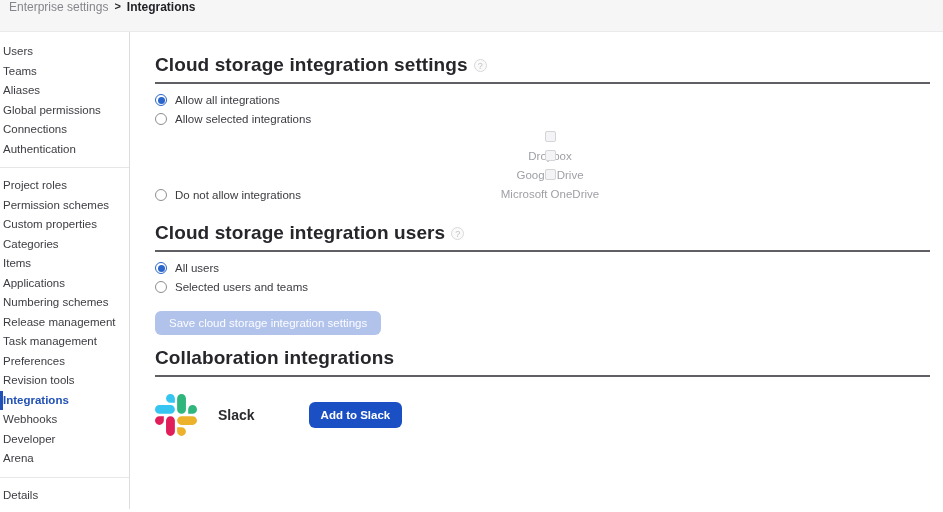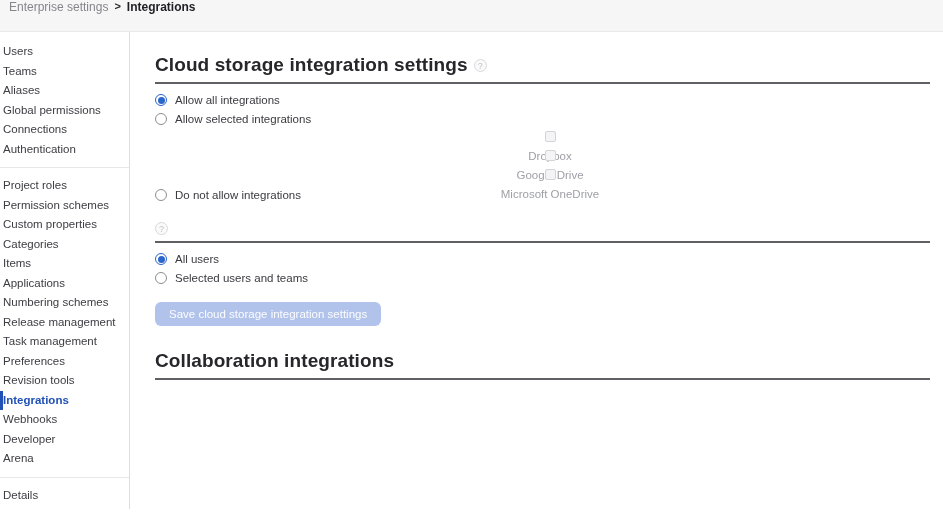--- a/index.html
+++ b/index.html
@@ -126,21 +126,21 @@
     background:#b2c3eb;
     color:rgba(255,255,255,.95);
     border:none;
     border-radius:6px;
     font-family:"Liberation Sans", sans-serif;
     font-size:11.5px;
     padding:6px 14px;
     cursor:default;
   }
 
-  .collab-section { margin-top:24px; }
+  .collab-section { margin-top:12px; }
   .slack-row {
     margin-top:14px;
     display:flex;
     align-items:center;
     height:48px;
   }
   .slack-logo { width:42px; height:42px; }
   .slack-name {
     font-size:14px;
     font-weight:700;
@@ -230,20 +230,21 @@
         </div>
         <div class="opt-row">
           <span class="radio"></span>
           <span class="opt-label">Do not allow integrations</span>
         </div>
       </div>
     </div>
 
     <div style="margin-top:20px;">
       <div class="section-head">
+        <div class="section-title">Cloud storage integration users</div>
         <div class="help-icon">?</div>
       </div>
       <div class="rule"></div>
 
       <div class="options">
         <div class="opt-row">
           <span class="radio checked"></span>
           <span class="opt-label">All users</span>
         </div>
         <div class="opt-row">
@@ -254,16 +255,26 @@
 
       <button class="save-btn" disabled="">Save cloud storage integration settings</button>
     </div>
 
     <div class="collab-section">
       <div class="section-head">
         <div class="section-title">Collaboration integrations</div>
       </div>
       <div class="rule"></div>
 
+      <div class="slack-row">
+        <svg class="slack-logo" viewBox="0 0 122.8 122.8">
+          <path fill="#E01E5A" d="M25.8 77.6c0 7.1-5.8 12.9-12.9 12.9S0 84.7 0 77.6s5.8-12.9 12.9-12.9h12.9v12.9zm6.5 0c0-7.1 5.8-12.9 12.9-12.9s12.9 5.8 12.9 12.9v32.3c0 7.1-5.8 12.9-12.9 12.9s-12.9-5.8-12.9-12.9V77.6z"></path>
+          <path fill="#36C5F0" d="M45.2 25.8c-7.1 0-12.9-5.8-12.9-12.9S38.1 0 45.2 0s12.9 5.8 12.9 12.9v12.9H45.2zm0 6.5c7.1 0 12.9 5.8 12.9 12.9s-5.8 12.9-12.9 12.9H12.9C5.8 58.1 0 52.3 0 45.2s5.8-12.9 12.9-12.9h32.3z"></path>
+          <path fill="#2EB67D" d="M97 45.2c0-7.1 5.8-12.9 12.9-12.9s12.9 5.8 12.9 12.9-5.8 12.9-12.9 12.9H97V45.2zm-6.5 0c0 7.1-5.8 12.9-12.9 12.9s-12.9-5.8-12.9-12.9V12.9C64.7 5.8 70.5 0 77.6 0s12.9 5.8 12.9 12.9v32.3z"></path>
+          <path fill="#ECB22C" d="M77.6 97c7.1 0 12.9 5.8 12.9 12.9s-5.8 12.9-12.9 12.9-12.9-5.8-12.9-12.9V97h12.9zm0-6.5c-7.1 0-12.9-5.8-12.9-12.9s5.8-12.9 12.9-12.9h32.3c7.1 0 12.9 5.8 12.9 12.9s-5.8 12.9-12.9 12.9H77.6z"></path>
+        </svg>
+        <span class="slack-name">Slack</span>
+        <button class="add-slack-btn">Add to Slack</button>
+      </div>
     </div>
 
   </div>
 </div>
 
 </body></html>

